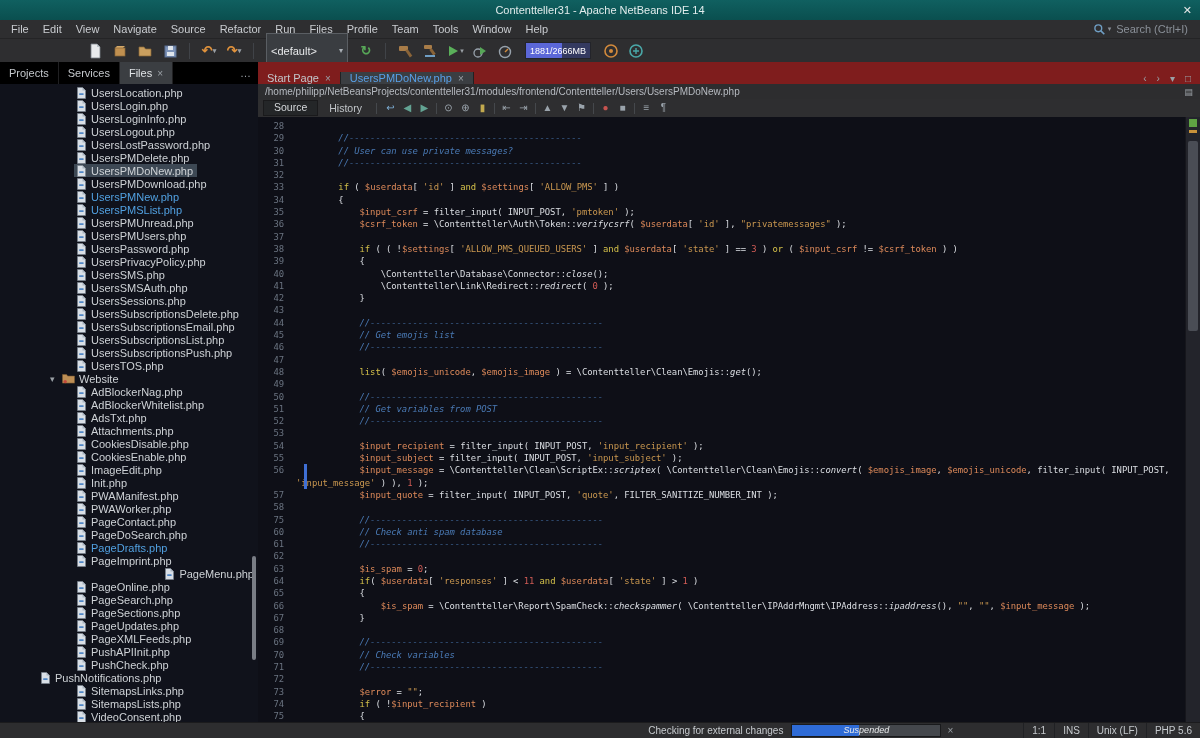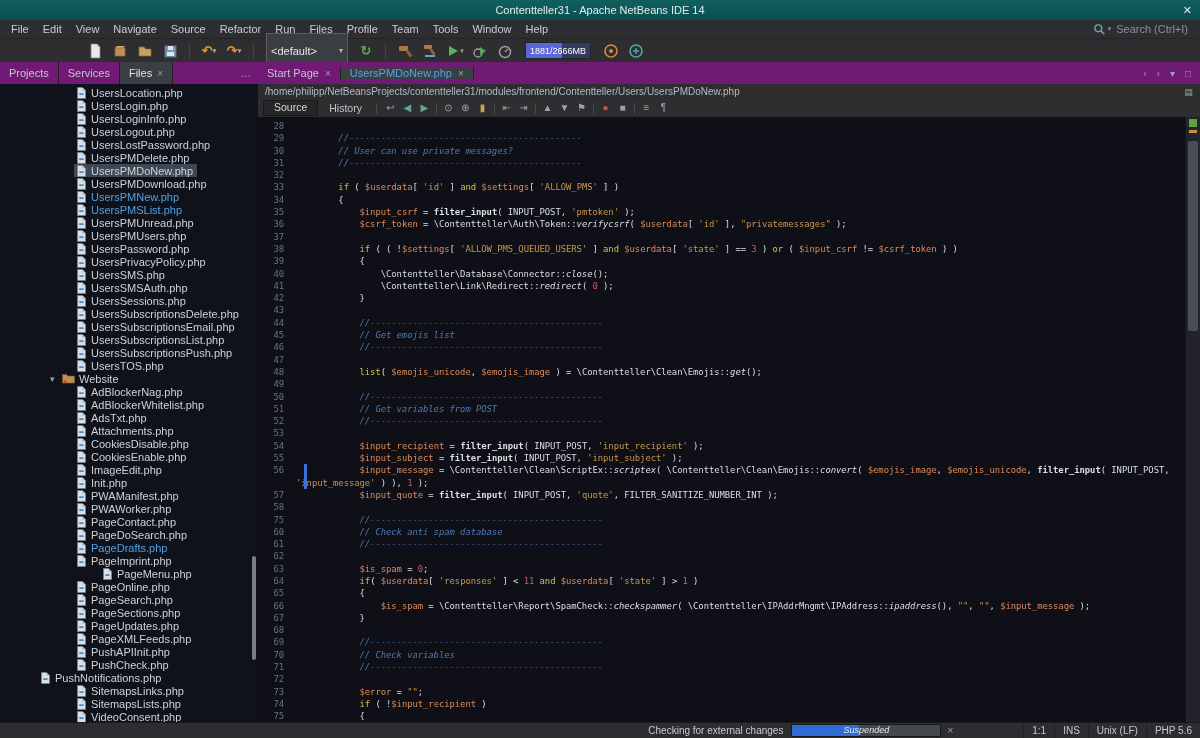--- a/index.html
+++ b/index.html
@@ -30,30 +30,30 @@
   .glyph-orange{color:var(--c-undo_orange,#e0923c);font-weight:bold;}
   .glyph-green{color:var(--c-run_green,#57a657);font-weight:bold;}
   .combo{height:17px;background:#3a3d41;border:1px solid #5a5e63;color:#e6e8ea;font-size:11px;
     display:flex;align-items:center;justify-content:space-between;width:72px;padding:8px 4px;margin:0 4px;}
   .combo .arr{color:#aab0b6;font-size:8px;}
   .memory{width:64px;height:15px;margin:0 6px;border:1px solid #23242a;
     background:linear-gradient(90deg,var(--c-memory_blue,#5b67d8) 0 56%,#343a60 56%);
     color:#fff;font-size:9px;display:flex;align-items:center;justify-content:center;}
 
   
-  .ptabbar{position:absolute;left:0;top:62px;width:258px;height:22px;background:#701a75;
+  .ptabbar{position:absolute;left:0;top:62px;width:258px;height:22px;background:#000000;
     border-bottom:1px solid #1c1c1e;display:flex;align-items:stretch;font-size:11px;color:#c3c7cb;}
   .ptab{display:flex;align-items:center;padding:0 9px;gap:5px;border-right:1px solid #202022;}
   .ptab.sel{background:#3b3e42;color:#e0e3e6;}
   .tx{color:#9aa0a6;font-size:10px;}
   .pdots{margin-left:auto;color:#9aa0a6;padding:0 7px;display:flex;align-items:center;font-size:11px;}
 
   
-  .etabbar{position:absolute;left:258px;top:62px;right:0;height:22px;background:#701a75;
-    border-bottom:1px solid #1c1c1e;display:flex;align-items:center;font-size:11px;color:#c3c7cb;}
+  .etabbar{position:absolute;left:258px;top:62px;right:0;height:22px;background:#7f1d1d;
+    border-bottom:1px solid #1c1c1e;display:flex;align-items:flex-end;font-size:11px;color:#c3c7cb;}
   .etab{display:flex;align-items:center;padding:0 9px;gap:6px;border-right:1px solid #202022;}
   .etab.sel{background:#3b3e42;}
   .etab.sel .tlabel{color:var(--c-accent_blue,#58a0e8);}
   .tabnav{margin-left:auto;display:flex;align-items:center;gap:10px;padding-right:9px;color:#9aa0a6;font-size:10px;}
 
   
   .tree{position:absolute;left:0;top:84px;width:258px;bottom:15px;background:#10121b;
     border-right:1px solid #000;overflow:hidden;padding-top:2px;}
   .trow{height:13px;display:flex;align-items:center;font-size:11px;color:#ced2d6;white-space:nowrap;}
   .trow .inner{display:flex;align-items:center;gap:4px;padding:0 4px 0 2px;height:13px;}
@@ -83,21 +83,21 @@
   .crow{display:flex;height:12.3px;line-height:12.3px;white-space:pre;
     font-family:"DejaVu Sans Mono",monospace;font-size:8.9px;letter-spacing:-0.05px;}
   .gut{width:26px;min-width:26px;text-align:right;padding-right:8px;color:var(--s-gutter,#6a7380);}
   .ct{padding-left:4px;}
   .tk-pln{color:var(--s-plain,#dcdfe4);}
   .tk-com{color:var(--s-comment,#4a7ab5);font-style:italic;}
   .tk-kw{color:var(--s-keyword,#d4c04a);}
   .tk-var{color:var(--s-variable,#de8a5a);}
   .tk-str{color:var(--s-string,#c9974f);}
   .tk-num{color:var(--s-number,#d25c56);}
-  .tk-fn{color:var(--s-plain,#dcdfe4);font-weight:bold;}
+  .tk-fn{color:var(--s-plain,#dcdfe4);font-weight:normal;}
   .tk-cls{color:var(--s-plain,#dcdfe4);}
   .tk-mth{color:var(--s-plain,#dcdfe4);font-style:italic;}
   .changebar{position:absolute;left:46px;top:347px;width:3px;height:25px;background:#3f6fd4;}
 
   
   .edscroll{position:absolute;right:0;top:117px;width:14px;bottom:15px;background:#23242b;
     border-left:1px solid #16161c;}
   .okmark{position:absolute;top:2px;left:3px;width:8px;height:8px;background:var(--c-ok_mark_green,#5fa243);}
   .warnmark{position:absolute;top:13px;left:3px;width:8px;height:3px;background:var(--c-warning_mark_orange,#c9933a);}
   .edthumb{position:absolute;top:24px;left:2px;width:10px;height:190px;background:#4a4d55;border-radius:2px;}
@@ -703,21 +703,21 @@
           <span class="ticon">
             <svg width="11" height="12" viewBox="0 0 11 12">
               <path d="M1.5.5h5l3 3v8h-8z" fill="#d9dfe6" stroke="#78828e" stroke-width="0.7"></path>
               <path d="M6.5.5l3 3h-3z" fill="#a9b4bf"></path>
               <rect x="3" y="6.2" width="4.8" height="1.8" rx="0.9" fill="#4f86c6"></rect>
             </svg>
           </span>
           <span class="tlab">PageImprint.php</span>
         </span>
       </div>
-      <div class="trow" style="padding-left: 100px;">
+      <div class="trow" style="padding-left: 35px; justify-content: flex-end;">
         <span class="inner">
           <span class="ticon">
             <svg width="11" height="12" viewBox="0 0 11 12">
               <path d="M1.5.5h5l3 3v8h-8z" fill="#d9dfe6" stroke="#78828e" stroke-width="0.7"></path>
               <path d="M6.5.5l3 3h-3z" fill="#a9b4bf"></path>
               <rect x="3" y="6.2" width="4.8" height="1.8" rx="0.9" fill="#4f86c6"></rect>
             </svg>
           </span>
           <span class="tlab">PageMenu.php</span>
         </span>

